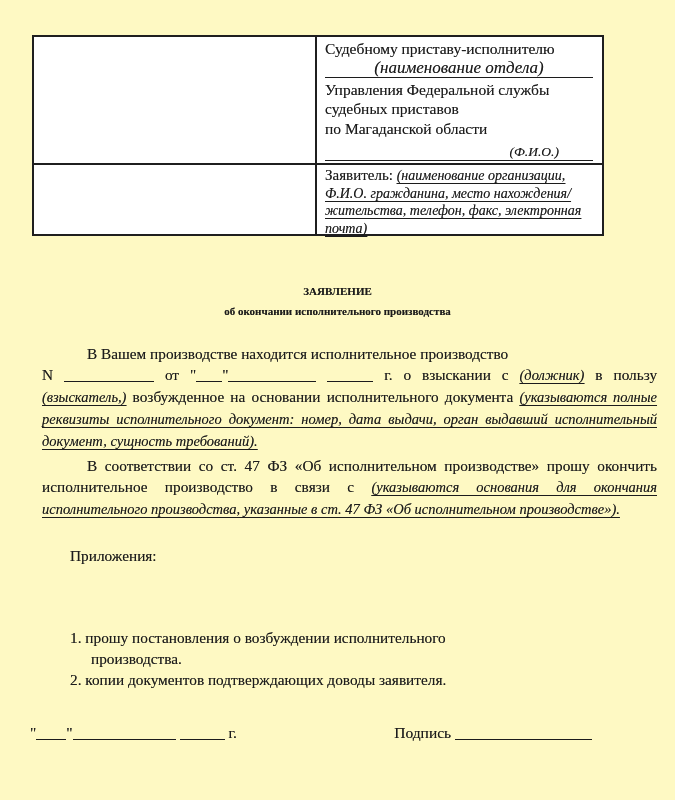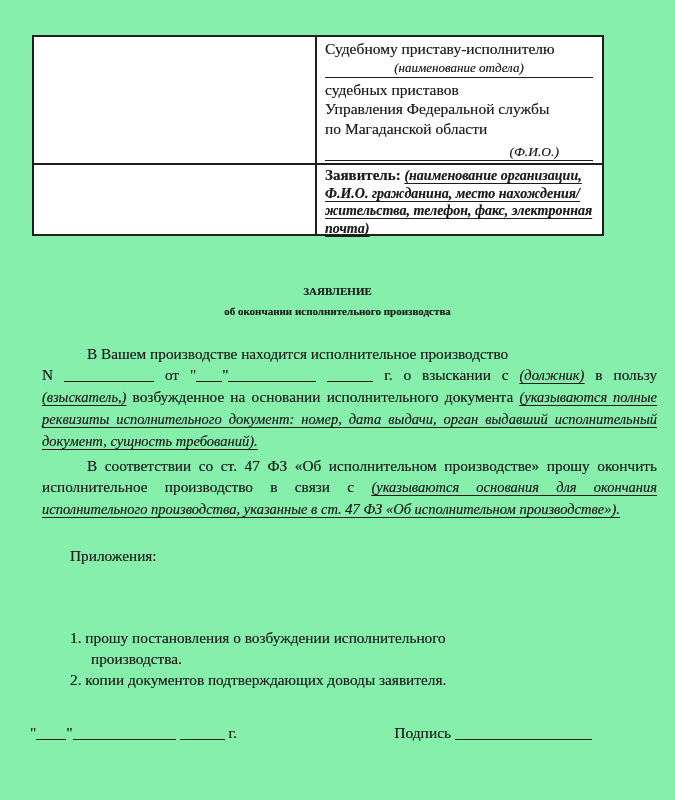--- a/index.html
+++ b/index.html
@@ -5,21 +5,21 @@
   * { margin: 0; padding: 0; box-sizing: border-box; }
   html, body { background: #ffffff; }
   body {
     font-family: "Liberation Serif", "DejaVu Serif", serif;
     color: #1c1c1c;
   }
   .page {
     position: relative;
     width: 675px;
     height: 800px;
-    background: #86efac;
+    background: #fef9c3;
     overflow: hidden;
     text-shadow: 0 0 0.4px rgba(20,20,20,0.55);
   }
 
   
   .header-table {
     position: absolute;
     left: 32px;
     top: 35px;
     display: grid;
@@ -32,39 +32,38 @@
   .ht-cell.row-top   { border-bottom: 2px solid #1f1f1f; }
   .recipient-cell {
     padding: 2px 5px 0 8px;
     font-size: 15.5px;
     line-height: 19.5px;
   }
   .dept-hint-line {
     border-bottom: 1.3px solid #1c1c1c;
     text-align: center;
     font-style: italic;
-    font-size: 13px;
+    font-size: 17px;
     line-height: 16px;
     padding-bottom: 1px;
     margin: 1px 4px 2px 0;
   }
   .fio-line {
     margin: 5px 4px 0 0;
     border-bottom: 1.3px solid #1c1c1c;
     text-align: right;
     padding-right: 34px;
     font-style: italic;
     font-size: 13.5px;
     line-height: 17px;
   }
   .applicant-cell {
     padding: 2px 6px 0 8px;
     font-size: 15px;
     line-height: 16.5px;
-    font-weight: bold;
   }
   .hint {
     font-style: italic;
     text-decoration: underline;
     text-underline-offset: 2.5px;
     text-decoration-thickness: 1px;
   }
   .applicant-cell .hint { font-size: 14px; }
 
   
@@ -141,22 +140,22 @@
 </head>
 <body>
 
 <div class="page">
 
   <div class="header-table">
     <div class="ht-cell col-left row-top"></div>
     <div class="ht-cell row-top recipient-cell">
       <div>Судебному приставу-исполнителю</div>
       <div class="dept-hint-line"><span>(наименование отдела)</span></div>
+      <div>Управления Федеральной службы</div>
       <div>судебных приставов</div>
-      <div>Управления Федеральной службы</div>
       <div>по Магаданской области</div>
       <div class="fio-line"><span>(Ф.И.О.)</span></div>
     </div>
     <div class="ht-cell col-left"></div>
     <div class="ht-cell applicant-cell">
       <span>Заявитель:</span>
       <span class="hint">(наименование организации, Ф.И.О. гражданина, место нахождения/жительства, телефон, факс, электронная почта)</span>
     </div>
   </div>
 

